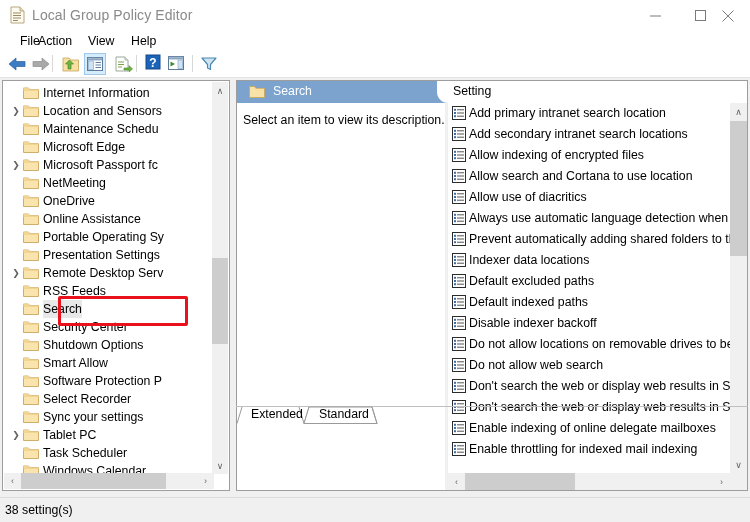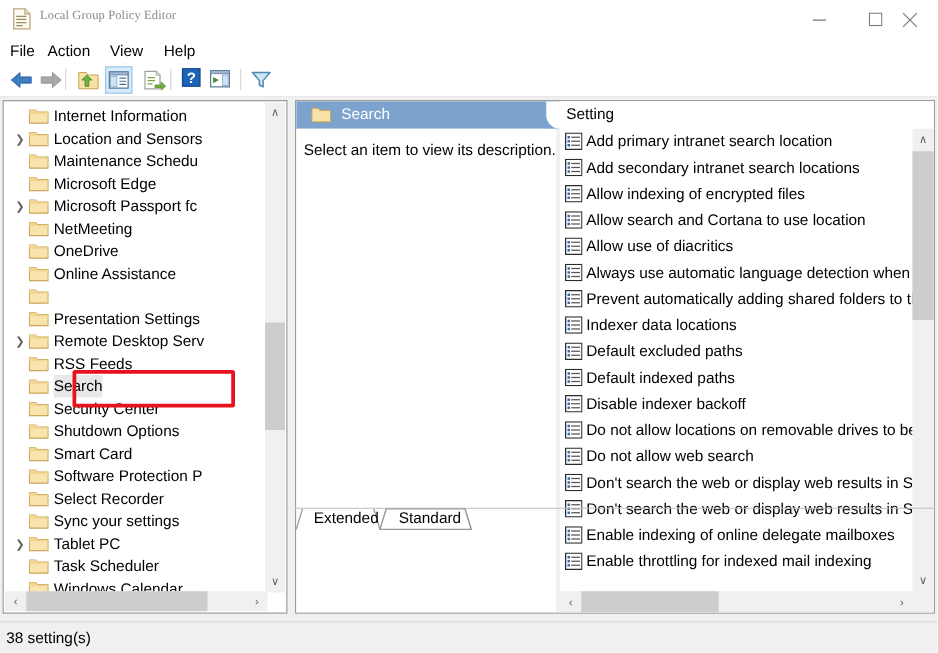--- a/index.html
+++ b/index.html
@@ -8,22 +8,22 @@
     background:#ffffff;
     font-family:"Liberation Sans","DejaVu Sans",sans-serif;
     font-size:12px;color:#000;
     -webkit-font-smoothing:antialiased;
   }
   #app{position:relative;width:750px;height:522px;background:#f0f0f0;}
 
   
   .titlebar{position:absolute;left:0;top:0;width:750px;height:31px;background:#ffffff;}
   .tb-icon{position:absolute;left:9px;top:6px;width:17px;height:18px;}
-  .tb-title{position:absolute;left:32px;top:7px;font-size:10px;color:#8a8a8a;
-            font-family:Liberation Serif, serif;letter-spacing:.1px;text-align:right;}
+  .tb-title{position:absolute;left:32px;top:7px;font-size:14px;color:#8a8a8a;
+            font-family:Liberation Sans, sans-serif;letter-spacing:.1px;text-align:right;}
   .wbtn{position:absolute;top:0;width:45px;height:31px;cursor:default;}
   .wbtn span{position:absolute;left:0;top:0;width:45px;height:31px;
              display:flex;align-items:center;justify-content:center;color:#6f6f6f;font-size:13px;}
   .w-min{left:633px;}
   .w-max{left:678px;}
   .w-close{left:705px;width:45px;}
 
   
   .menubar{position:absolute;left:0;top:31px;width:750px;height:20px;background:#ffffff;}
   .menu-item{position:absolute;top:2px;font-size:12.3px;color:#000;padding:1px 4px;cursor:default;}
@@ -148,21 +148,21 @@
       <span>
         <svg width="12" height="12" viewBox="0 0 12 12">
             <line x1="0.5" y1="0.5" x2="11.5" y2="11.5" stroke="#7a7a7a" stroke-width="1"></line>
             <line x1="11.5" y1="0.5" x2="0.5" y2="11.5" stroke="#7a7a7a" stroke-width="1"></line>
           </svg>
       </span>
     </div>
   </div>
 
   <div class="menubar">
-    <div class="menu-item" style="left:4px">File</div>
+    <div class="menu-item" style="left:16px">File</div>
     <div class="menu-item" style="left:34px">Action</div>
     <div class="menu-item" style="left:84px">View</div>
     <div class="menu-item" style="left:127px">Help</div>
   </div>
 
   <div class="toolbar">
     <div class="tbsep" style="left:52px"></div>
     <div class="tbsep" style="left:136px"></div>
     <div class="tbsep" style="left:192px"></div>
 
@@ -308,20 +308,21 @@
                 <path d="M0.5 2 h5 l1.3 1.7 h8.7 v8.8 h-15 z" fill="#f9e4ae" stroke="#c9a55d" stroke-width="0.9"></path>
                 <path d="M0.5 2 h5 l1.3 1.7 h8.7 v1.3 h-15 z" fill="#f2d590"></path>
               </svg></span>
             <span class="tlabel">Online Assistance</span>
           </div>
           <div class="trow" style="top: 0px;">
             <span class="tfold"><svg width="16" height="14" viewBox="0 0 16 14">
                 <path d="M0.5 2 h5 l1.3 1.7 h8.7 v8.8 h-15 z" fill="#f9e4ae" stroke="#c9a55d" stroke-width="0.9"></path>
                 <path d="M0.5 2 h5 l1.3 1.7 h8.7 v1.3 h-15 z" fill="#f2d590"></path>
               </svg></span>
+            <span class="tlabel">Portable Operating Sy</span>
           </div>
           <div class="trow" style="top: 0px;">
             <span class="tfold"><svg width="16" height="14" viewBox="0 0 16 14">
                 <path d="M0.5 2 h5 l1.3 1.7 h8.7 v8.8 h-15 z" fill="#f9e4ae" stroke="#c9a55d" stroke-width="0.9"></path>
                 <path d="M0.5 2 h5 l1.3 1.7 h8.7 v1.3 h-15 z" fill="#f2d590"></path>
               </svg></span>
             <span class="tlabel">Presentation Settings</span>
           </div>
           <div class="trow" style="top: 0px;">
             <span class="twist">❯</span>
@@ -357,21 +358,21 @@
                 <path d="M0.5 2 h5 l1.3 1.7 h8.7 v8.8 h-15 z" fill="#f9e4ae" stroke="#c9a55d" stroke-width="0.9"></path>
                 <path d="M0.5 2 h5 l1.3 1.7 h8.7 v1.3 h-15 z" fill="#f2d590"></path>
               </svg></span>
             <span class="tlabel">Shutdown Options</span>
           </div>
           <div class="trow" style="top: 0px;">
             <span class="tfold"><svg width="16" height="14" viewBox="0 0 16 14">
                 <path d="M0.5 2 h5 l1.3 1.7 h8.7 v8.8 h-15 z" fill="#f9e4ae" stroke="#c9a55d" stroke-width="0.9"></path>
                 <path d="M0.5 2 h5 l1.3 1.7 h8.7 v1.3 h-15 z" fill="#f2d590"></path>
               </svg></span>
-            <span class="tlabel">Smart Card</span>
+            <span class="tlabel">Smart Allow</span>
           </div>
           <div class="trow" style="top: 0px;">
             <span class="tfold"><svg width="16" height="14" viewBox="0 0 16 14">
                 <path d="M0.5 2 h5 l1.3 1.7 h8.7 v8.8 h-15 z" fill="#f9e4ae" stroke="#c9a55d" stroke-width="0.9"></path>
                 <path d="M0.5 2 h5 l1.3 1.7 h8.7 v1.3 h-15 z" fill="#f2d590"></path>
               </svg></span>
             <span class="tlabel">Software Protection P</span>
           </div>
           <div class="trow" style="top: 0px;">
             <span class="tfold"><svg width="16" height="14" viewBox="0 0 16 14">

